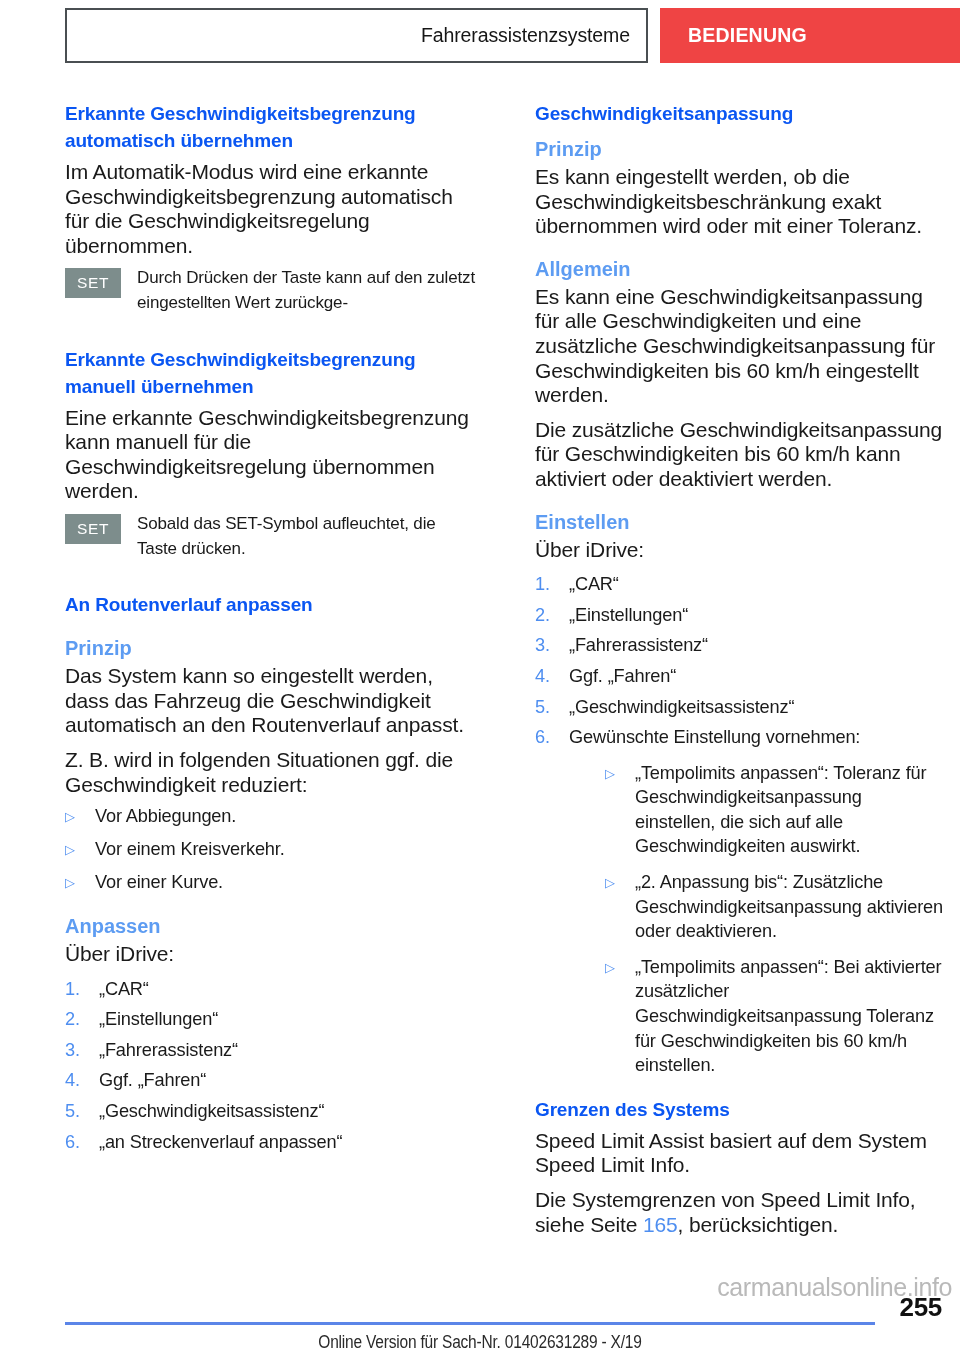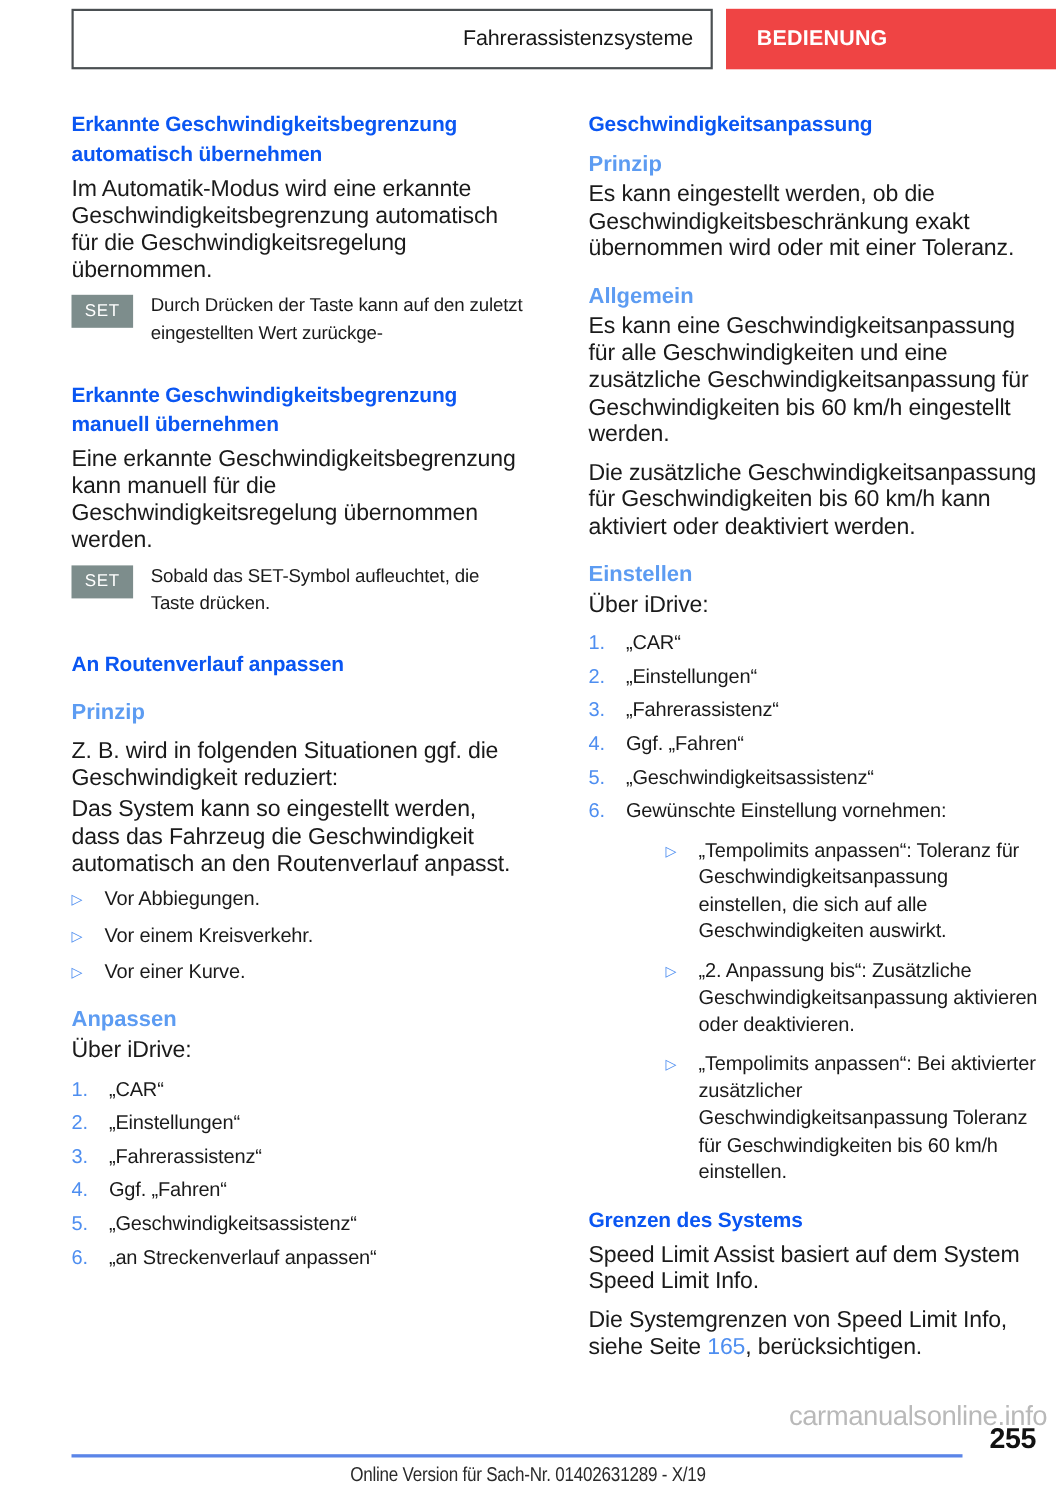--- a/index.html
+++ b/index.html
@@ -249,22 +249,22 @@
       <div class="callout">
         <span class="set-badge">SET</span>
         <span class="callout-text">Sobald das SET-Symbol aufleuchtet, die Taste drücken.</span>
       </div>
 
       <div class="spacer-lg"></div>
 
       <h1 class="sec-title">An Routenverlauf anpassen</h1>
 
       <h2 class="sub-title">Prinzip</h2>
+      <p class="body">Das System kann so eingestellt werden, dass das Fahrzeug die Geschwindigkeit automatisch an den Routenverlauf anpasst.</p>
       <p class="body gap">Z. B. wird in folgenden Situationen ggf. die Geschwindigkeit reduziert:</p>
-      <p class="body">Das System kann so eingestellt werden, dass das Fahrzeug die Geschwindigkeit automatisch an den Routenverlauf anpasst.</p>
 
       <ul class="tri-list">
         <li>
           <span class="tri">▷</span>
           <span class="tri-text">Vor Abbiegungen.</span>
         </li>
         <li>
           <span class="tri">▷</span>
           <span class="tri-text">Vor einem Kreisverkehr.</span>
         </li>

